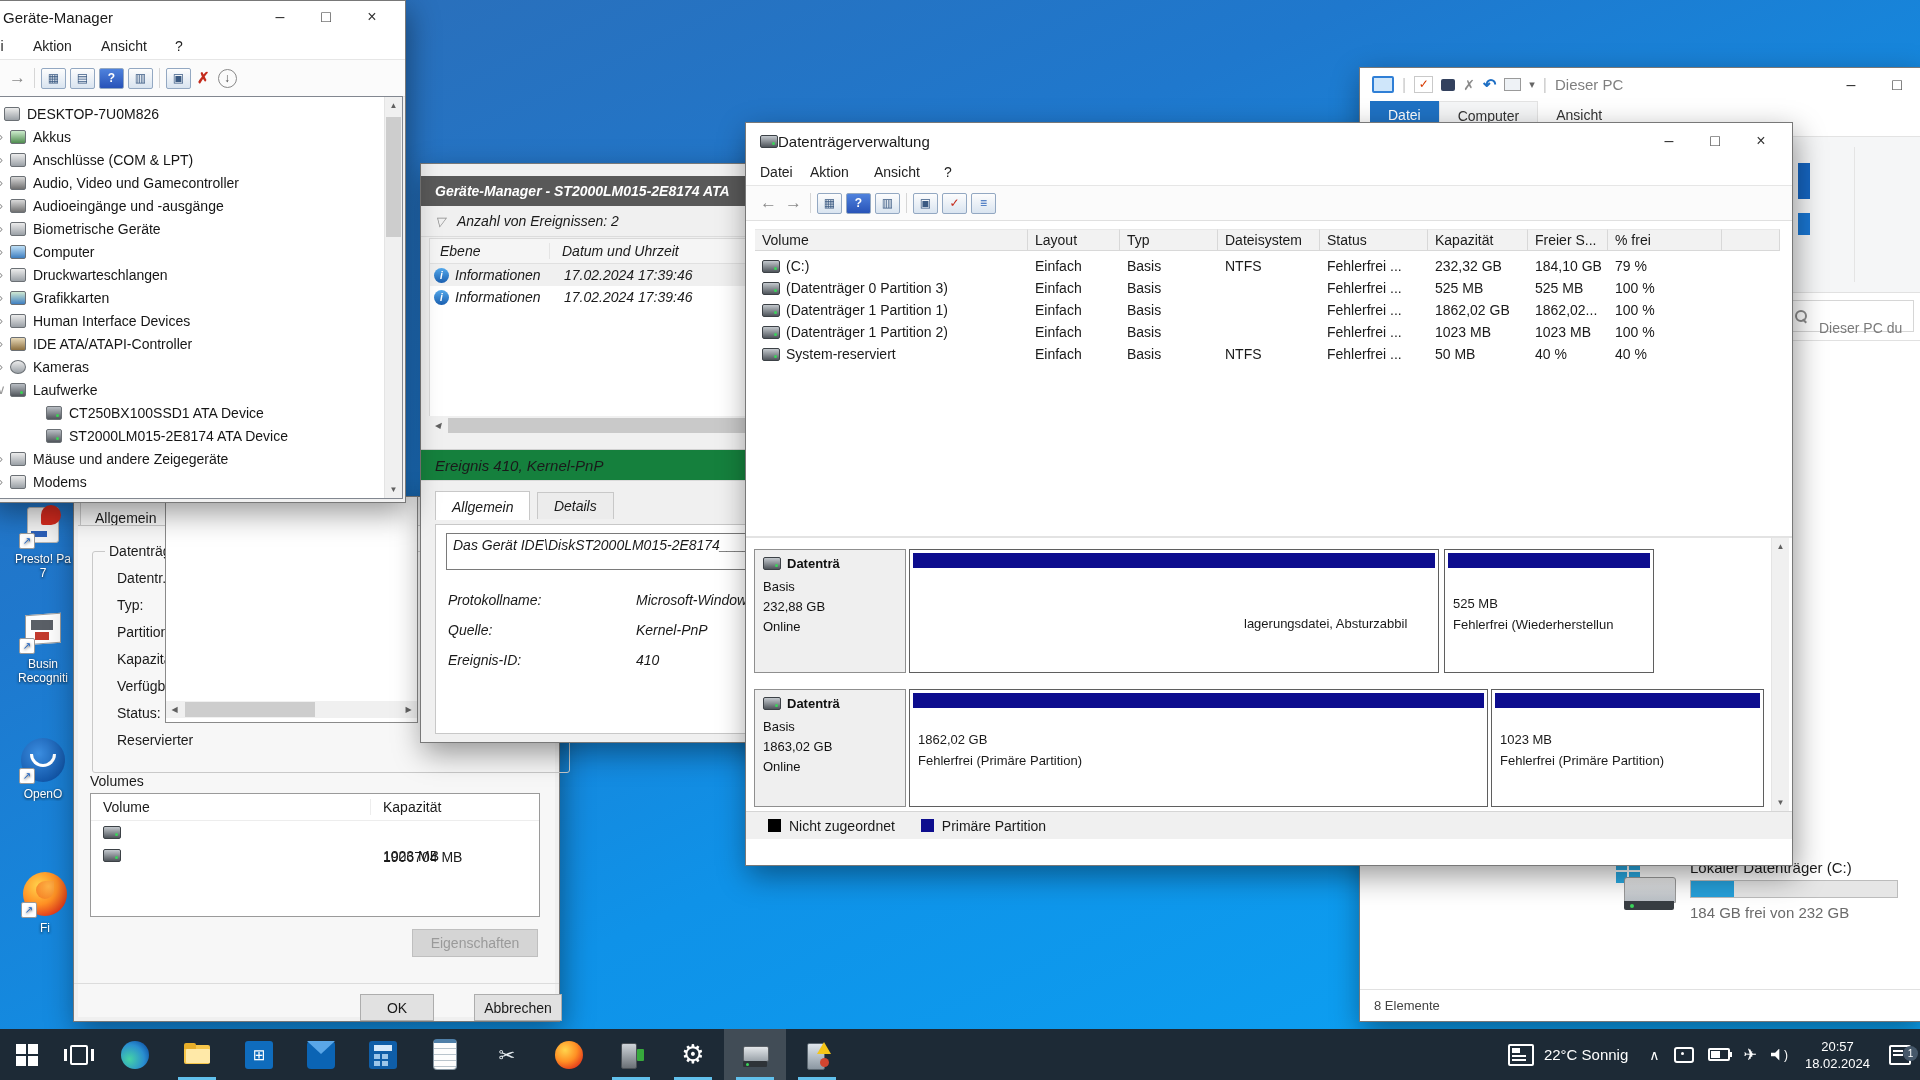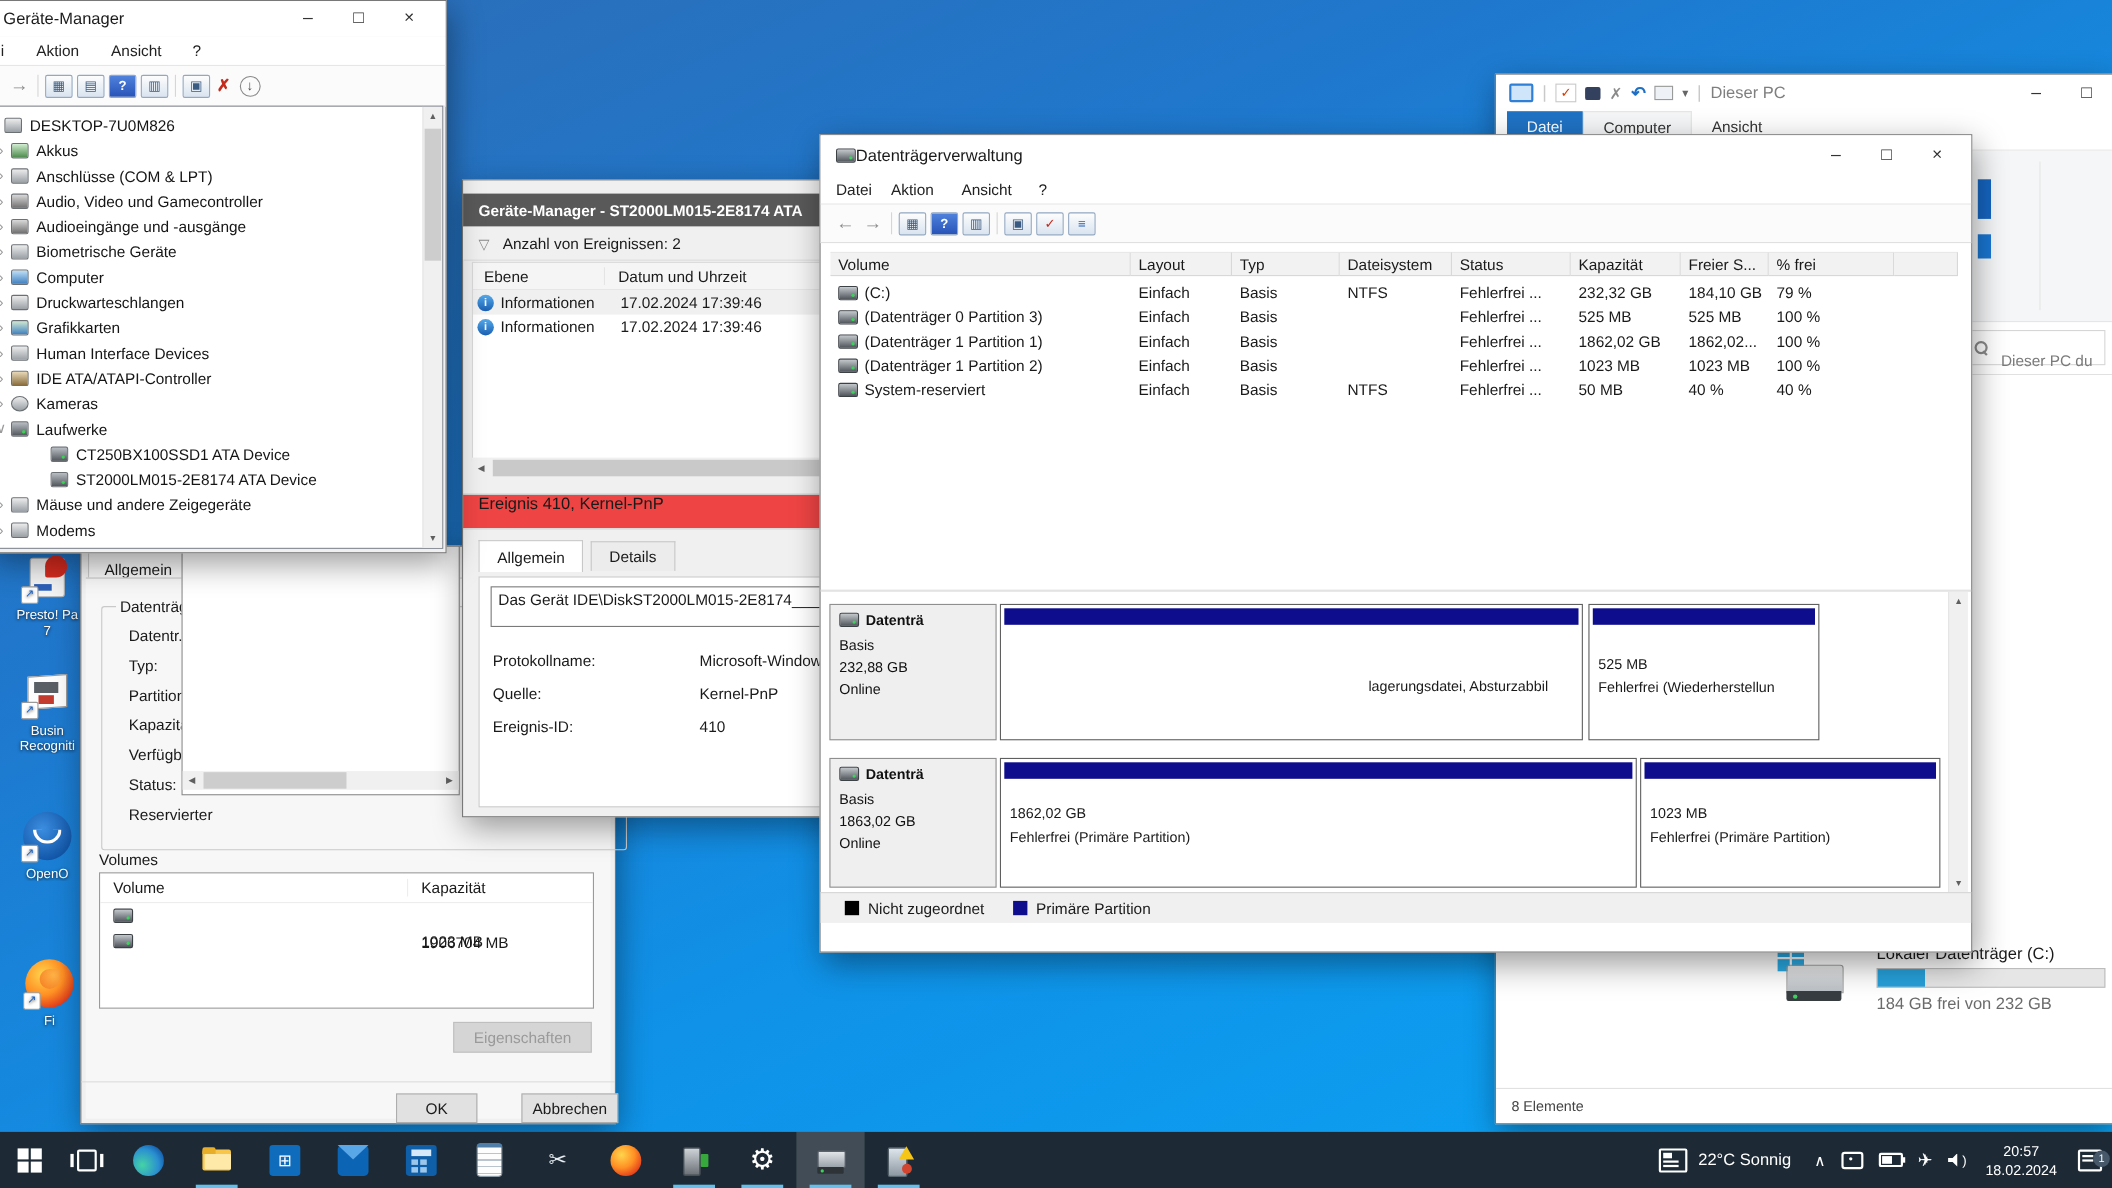--- a/index.html
+++ b/index.html
@@ -168,21 +168,21 @@
       <div style="position:absolute;left:256px;top:518px;display:flex;">
         <div style="position:relative;width:62px;height:56px;flex:none;">
           <div style="position:absolute;left:0;top:0;width:11px;height:11px;background:#29aae3;"></div>
           <div style="position:absolute;left:13px;top:0;width:11px;height:11px;background:#29aae3;"></div>
           <div style="position:absolute;left:0;top:13px;width:11px;height:11px;background:#29aae3;"></div>
           <div style="position:absolute;left:13px;top:13px;width:11px;height:11px;background:#29aae3;"></div>
           <div style="position:absolute;left:8px;top:18px;width:50px;height:24px;background:linear-gradient(#ececec,#b9bfc5);border:1px solid #9a9a9a;border-radius:3px 3px 0 0;"></div>
           <div style="position:absolute;left:8px;top:42px;width:50px;height:9px;background:#383d42;border-radius:0 0 2px 2px;"></div>
           <div style="position:absolute;left:14px;top:45px;width:4px;height:4px;background:#3ad45a;border-radius:50%;"></div>
         </div>
-        <div style="margin-left:28px;">
+        <div style="margin-left:12px;">
           <div style="font-size:15px;color:#1a1a1a;white-space:nowrap;">Lokaler Datenträger (C:)</div>
           <div style="width:206px;height:16px;border:1px solid #bcbcbc;background:#e6e6e6;margin-top:4px;">
             <div style="height: 100%; background: rgb(38, 160, 218); width: 21%;"></div>
           </div>
           <div style="font-size:15px;color:#6b6b6b;margin-top:6px;white-space:nowrap;">184 GB frei von 232 GB</div>
         </div>
       </div>
     </div>
     <div style="position:absolute;left:0;bottom:0;width:100%;height:32px;border-top:1px solid #e1e1e1;display:flex;align-items:center;padding-left:14px;box-sizing:border-box;background:#fff;">
       <span style="font-size:13px;color:#444;">8 Elemente</span>
@@ -233,21 +233,21 @@
   </div>
 
   <div style="position:absolute;left:165px;top:496px;width:253px;height:227px;background:#fff;border:1px solid #8a8a8a;z-index:25;box-sizing:border-box;">
     <div style="position:absolute;left:0;bottom:4px;width:100%;height:17px;background:#f0f0f0;display:flex;align-items:center;">
       <span class="sba" style="width:17px;">◀</span>
       <span style="width:130px;height:15px;background:#cdcdcd;margin-left:2px;"></span>
       <span class="sba" style="width:17px;margin-left:auto;">▶</span>
     </div>
   </div>
 
-  <div class="win" style="left:420px;top:163px;width:520px;height:580px;z-index:30;">
+  <div class="win" style="left:420px;top:163px;width:520px;height:580px;z-index:30;font-style:italic;">
     <div style="height:30px;margin-top:12px;background:#595959;display:flex;align-items:center;padding-left:14px;">
       <span style="color:#fff;font-weight:bold;font-size:14px;white-space:nowrap;">Geräte-Manager - ST2000LM015-2E8174 ATA</span>
     </div>
     <div style="height:30px;background:#f0f0f0;border-bottom:1px solid #dcdcdc;display:flex;align-items:center;gap:12px;padding-left:14px;">
       <span style="color:#8a8a8a;font-size:13px;">▽</span>
       <span style="font-size:14px;color:#1a1a1a;">Anzahl von Ereignissen: 2</span>
     </div>
     <div style="position:absolute;left:8px;top:74px;right:0;height:180px;background:#fff;border:1px solid #d9d9d9;overflow:hidden;">
       <div class="evhead">
         <span style="width:120px;padding-left:10px;border-right:1px solid #e4e4e4;box-sizing:border-box;">Ebene</span>
@@ -261,21 +261,21 @@
       <div class="evrow">
         <span class="info">i</span>
         <span style="width:95px;">Informationen</span>
         <span style="padding-left:14px;">17.02.2024 17:39:46</span>
       </div>
     </div>
     <div style="position:absolute;left:8px;top:252px;right:0;height:18px;background:#f0f0f0;display:flex;align-items:center;">
       <span class="sba" style="width:17px;">◀</span>
       <span style="width:330px;height:15px;background:#c9c9c9;margin-left:2px;"></span>
     </div>
-    <div style="position:absolute;left:0;top:285px;width:100%;height:32px;border-top:1px solid #d0d0d0;border-bottom:1px solid #dadada;display:flex;padding-left:14px;background:#ef4444;box-sizing:border-box;">
+    <div style="position:absolute;left:0;top:285px;width:100%;height:32px;border-top:1px solid #d0d0d0;border-bottom:1px solid #dadada;display:flex;align-items:center;padding-left:14px;background:#15803d;box-sizing:border-box;">
       <span style="font-size:15px;color:#1a1a1a;">Ereignis 410, Kernel-PnP</span>
     </div>
     <div style="position:absolute;left:14px;top:326px;">
       <span class="tab on">Allgemein</span>
       <span class="tab">Details</span>
     </div>
     <div style="position:absolute;left:14px;top:360px;right:-2px;bottom:8px;background:#fff;border:1px solid #c8c8c8;">
       <div style="margin:8px 10px 0;height:37px;border:1px solid #7a7a7a;background:#fff;overflow:hidden;font-size:14px;line-height:19px;color:#1a1a1a;padding:2px 6px;box-sizing:border-box;">
         <div>Das Gerät IDE\DiskST2000LM015-2E8174____</div>
       </div>

